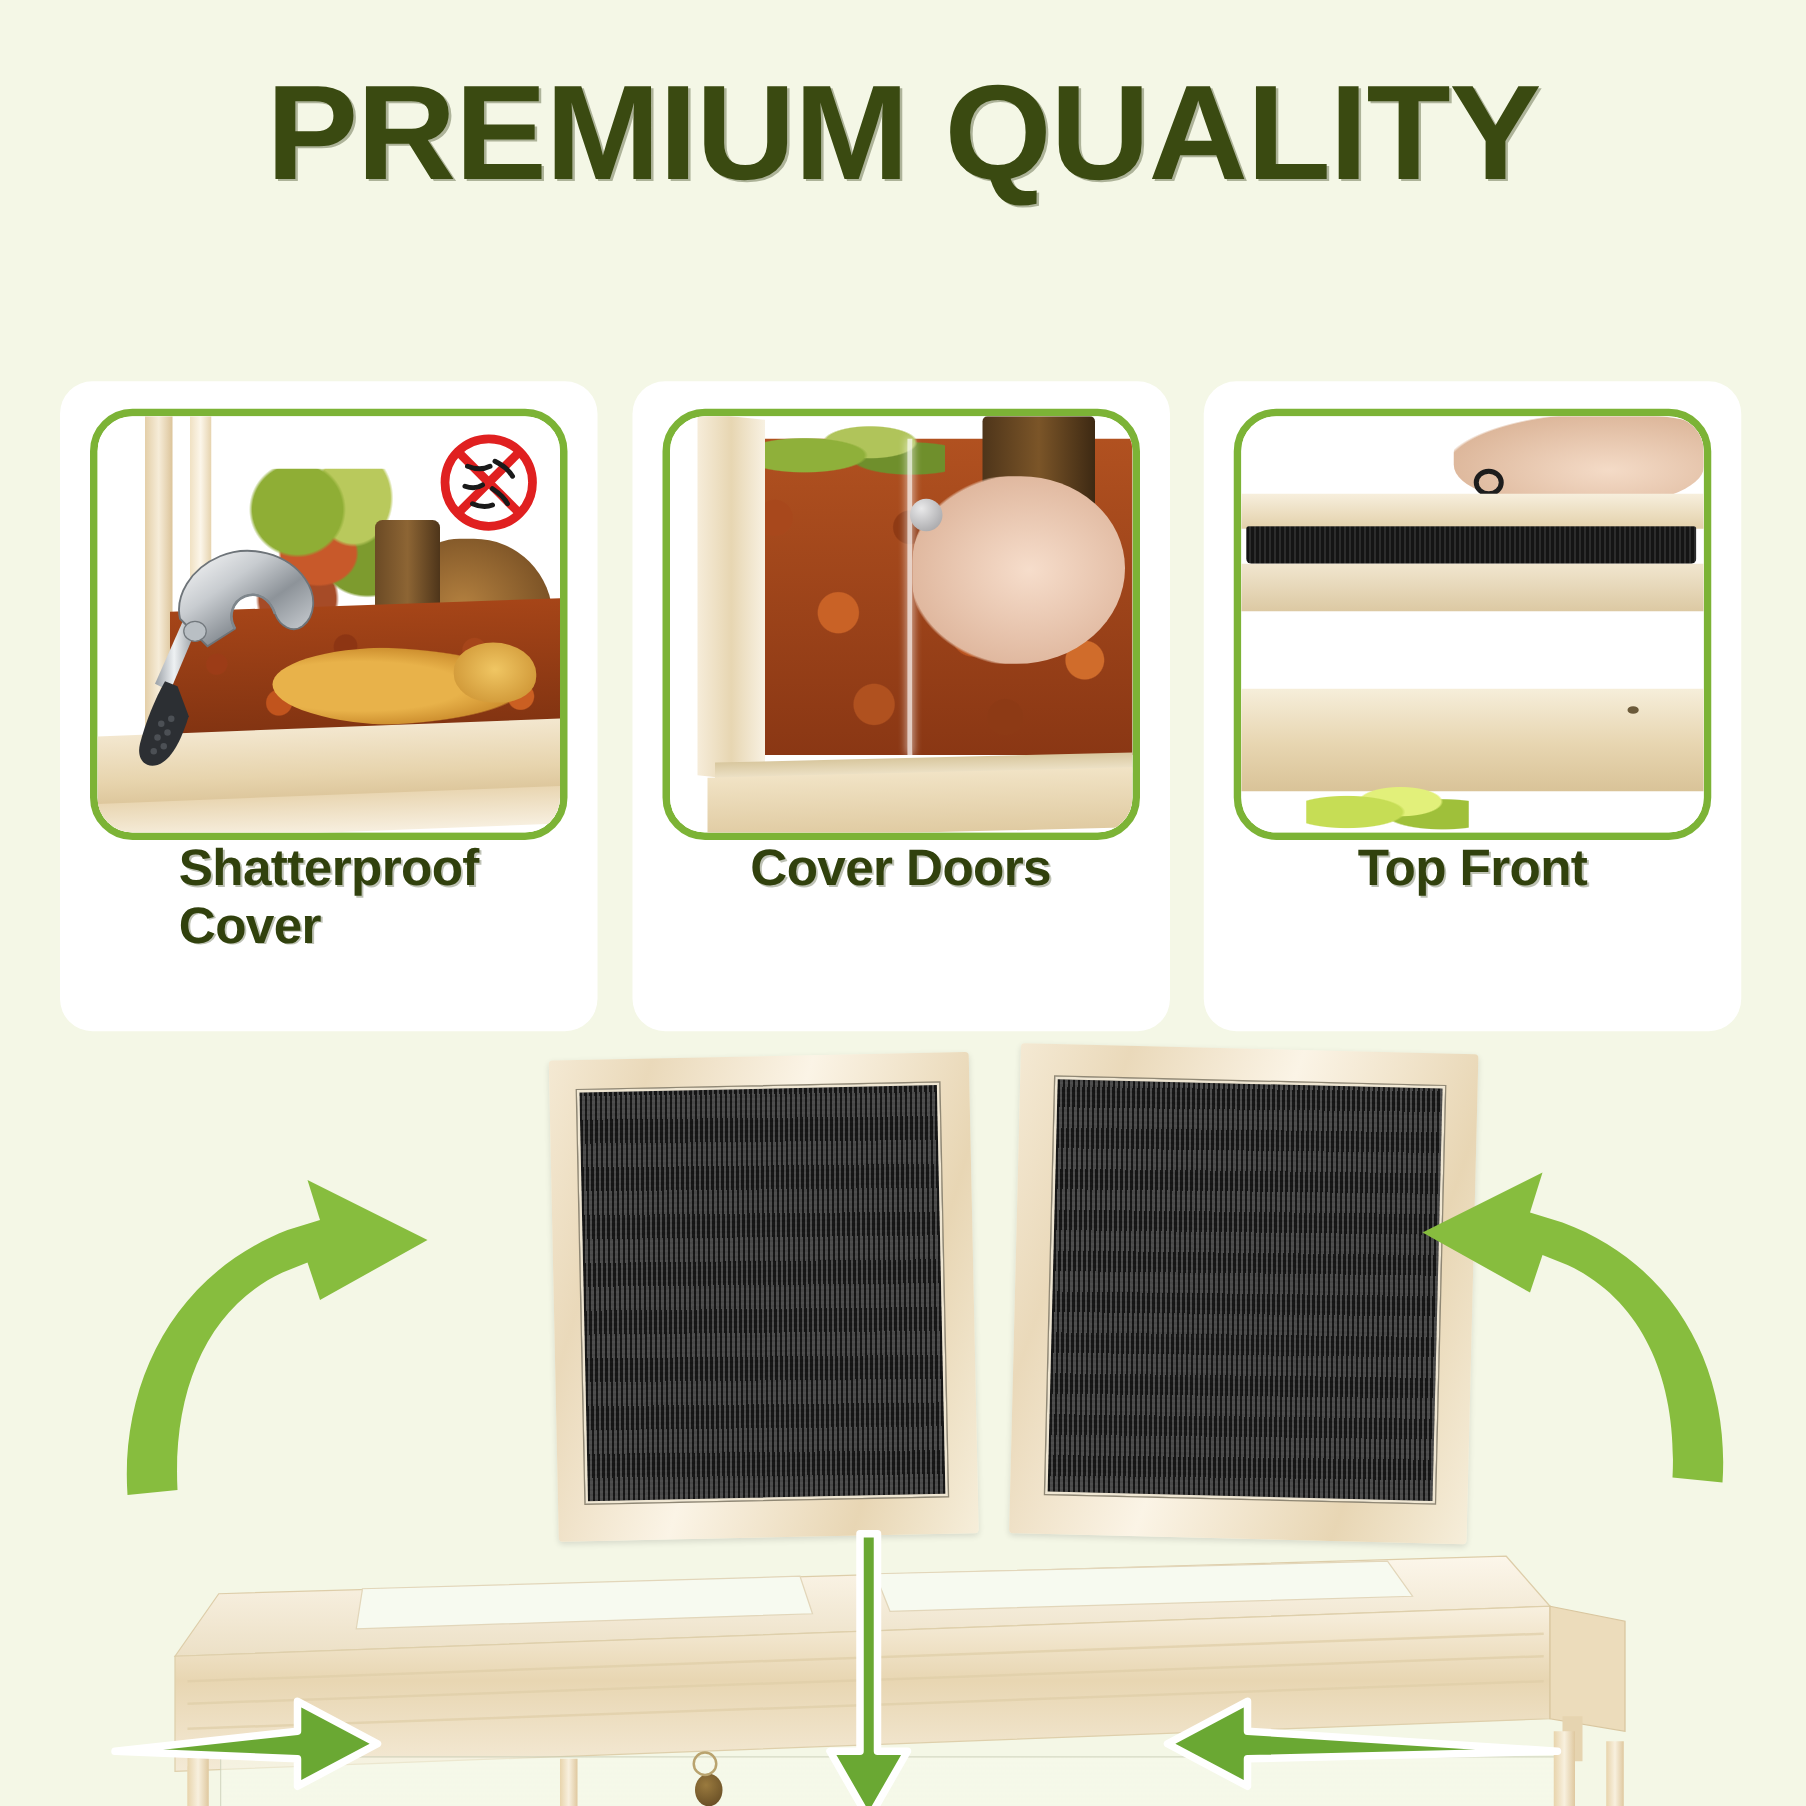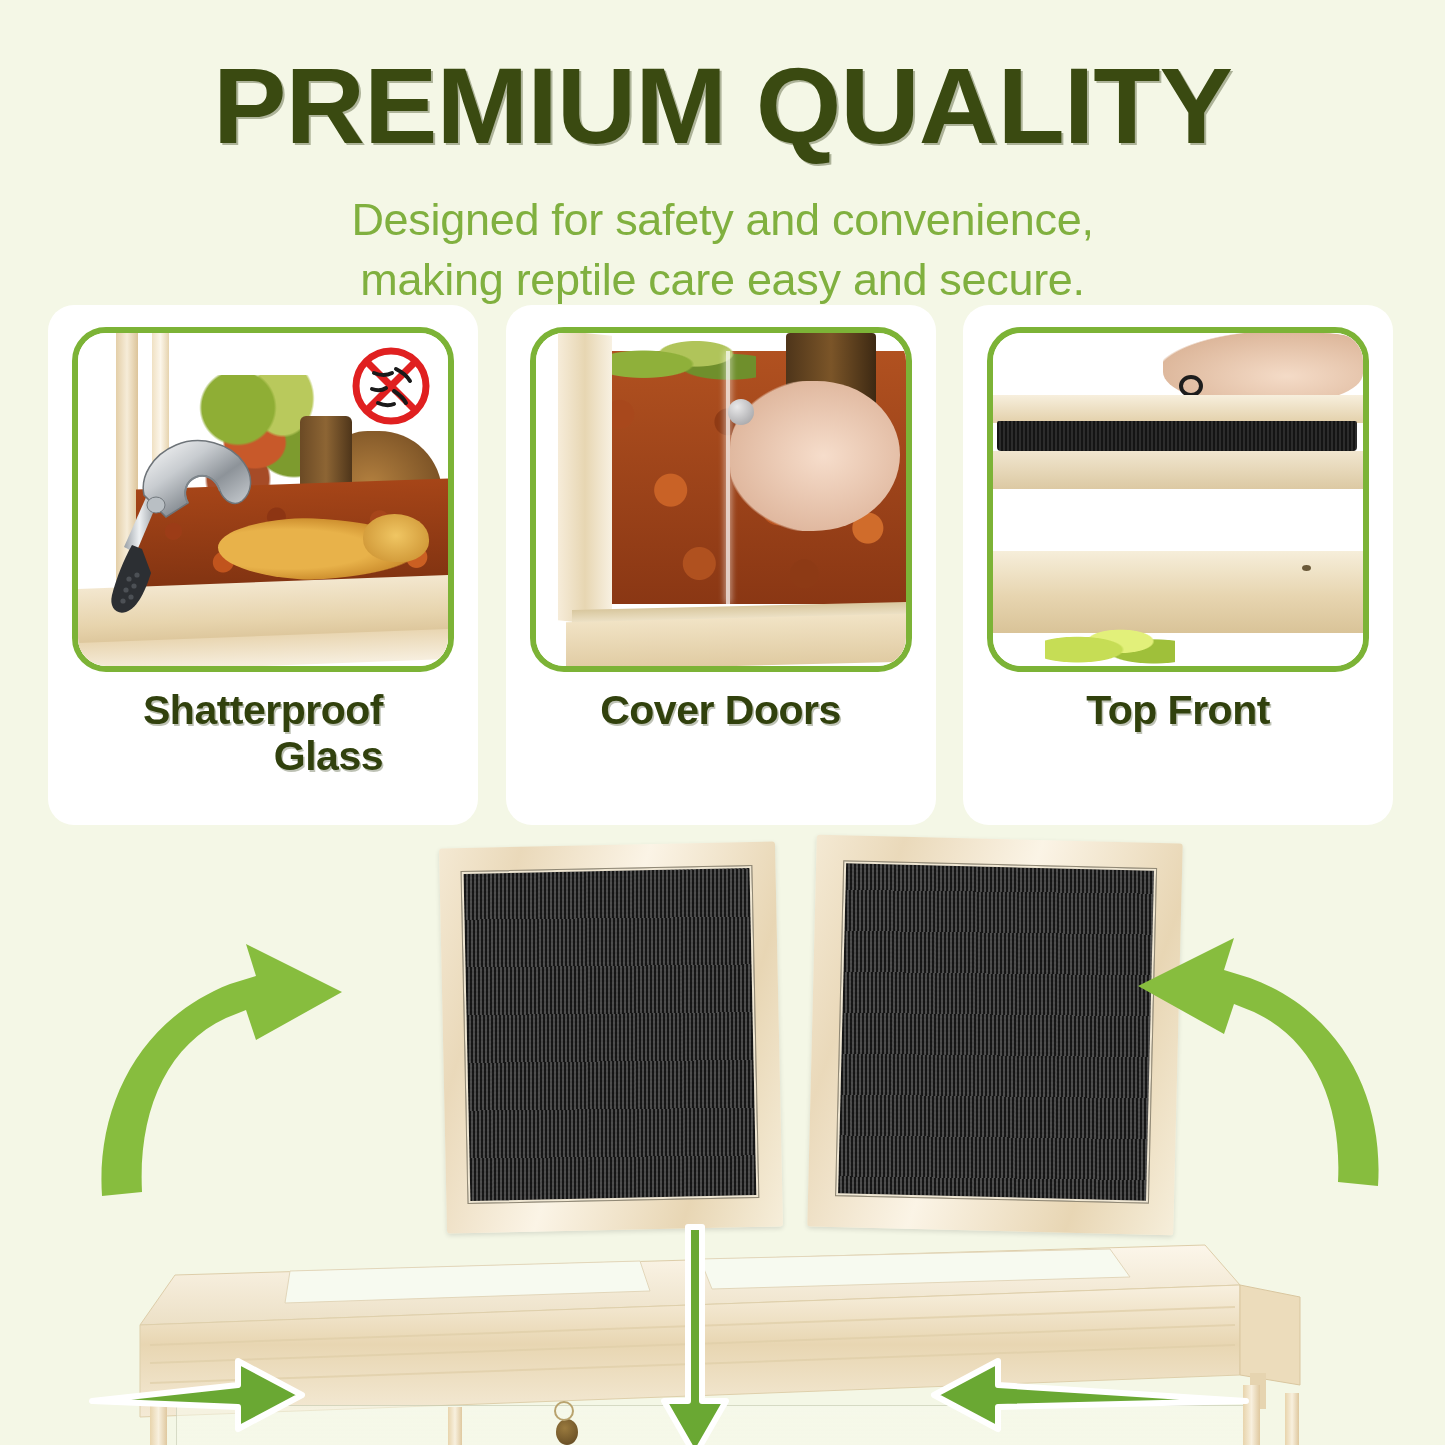--- a/index.html
+++ b/index.html
@@ -51,22 +51,21 @@
   .card-photo {
     margin-top: 22px;
     width: 382px; height: 345px;
     border: 6px solid #7cb336;
     border-radius: 34px;
     overflow: hidden;
     position: relative;
     background: #ffffff;
   }
   .card-label {
-    margin-top: 16px;
-    text-align: right;
+    text-align: left;
     font-size: 41px;
     font-weight: 700;
     line-height: 1.12;
     color: #31410d;
     letter-spacing: -0.5px;
     text-shadow: 1.5px 1.5px 0 rgba(40,52,10,0.30);
   }
   .card-label span { display: block; }
 
   
@@ -200,24 +199,20 @@
 
   
   .arrow-svg { position: absolute; overflow: visible; }
 </style>
 </head>
 <body>
 
 <div id="root">
 
   <div class="headline">PREMIUM QUALITY</div>
-  <div class="subhead">
-    <span>Designed for safety and convenience,</span>
-    <span>making reptile care easy and secure.</span>
-  </div>
 
   <div class="cards">
 
     <div class="card">
       <div class="card-photo">
         <div class="p1-bg"></div>
         <div class="p1-woodL"></div>
         <div class="p1-woodL2"></div>
         <div class="p1-plant"></div>
         <div class="p1-wood2"></div>
@@ -261,21 +256,21 @@
           <line x1="65" y1="17" x2="17" y2="65" stroke="#e02020" stroke-width="7"></line>
           <path d="M24 28 q10 4 18 0" fill="none" stroke="#1a1a1a" stroke-width="4" stroke-linecap="round"></path>
           <path d="M46 24 q10 5 14 12" fill="none" stroke="#1a1a1a" stroke-width="4" stroke-linecap="round"></path>
           <path d="M22 44 q8 3 14 -1" fill="none" stroke="#1a1a1a" stroke-width="4" stroke-linecap="round"></path>
           <path d="M44 46 q9 6 12 12" fill="none" stroke="#1a1a1a" stroke-width="4" stroke-linecap="round"></path>
           <path d="M28 58 q9 4 16 1" fill="none" stroke="#1a1a1a" stroke-width="4" stroke-linecap="round"></path>
         </svg>
       </div>
       <div class="card-label">
         <span>Shatterproof</span>
-        <span>Glass</span>
+        <span>Cover</span>
       </div>
     </div>
 
     <div class="card">
       <div class="card-photo">
         <div class="p2-bg"></div>
         <div class="p2-substrate"></div>
         <div class="p2-plant"></div>
         <div class="p2-bark"></div>
         <div class="p2-leftframe"></div>

